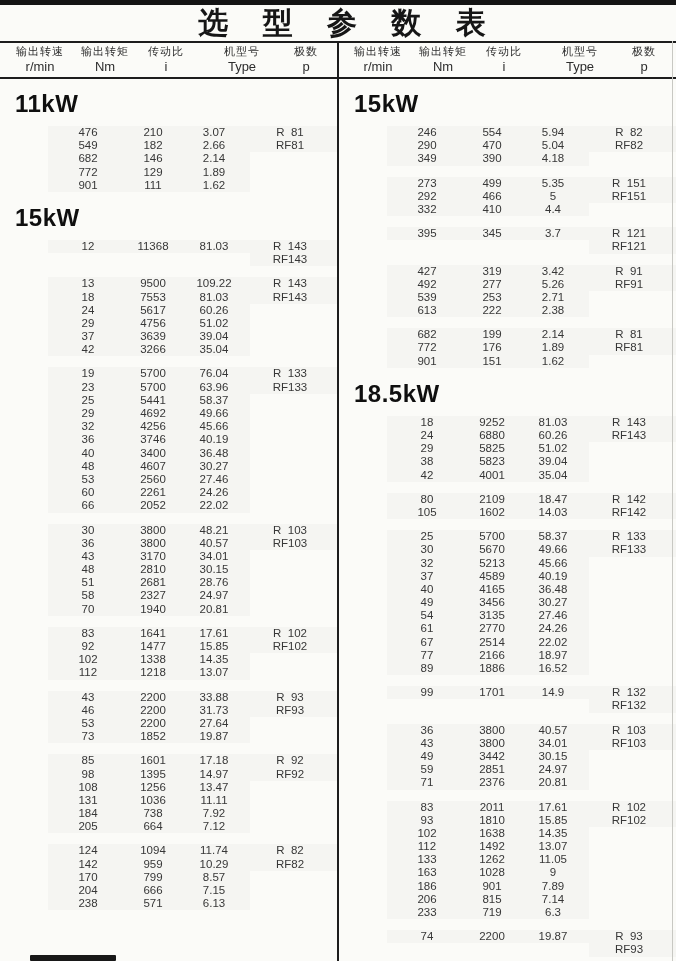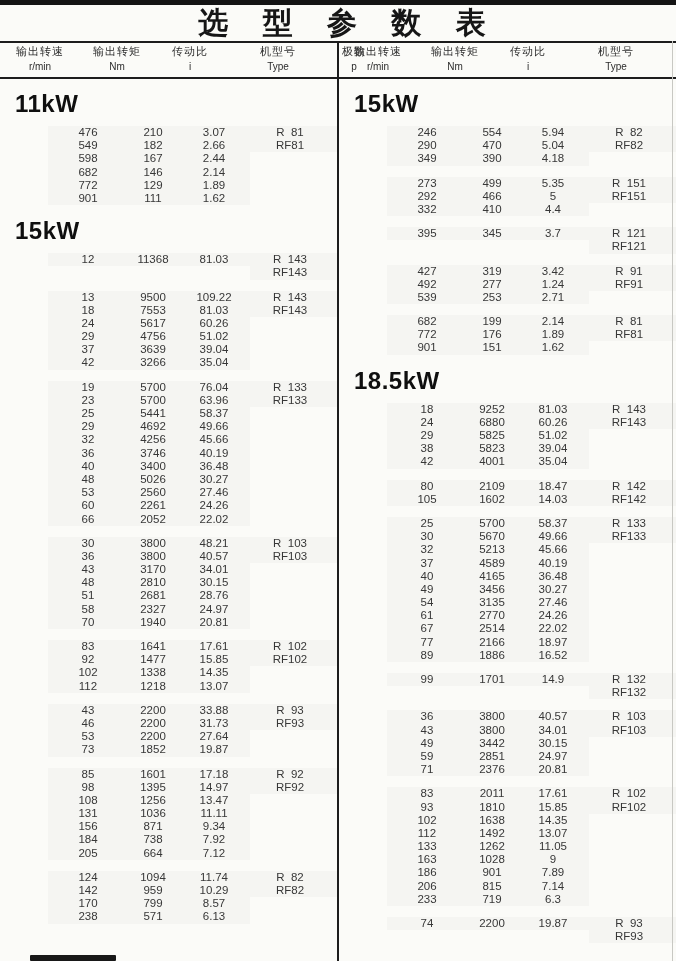--- a/index.html
+++ b/index.html
@@ -11,26 +11,26 @@
   .topbar { position:absolute; top:0; left:0; width:676px; height:5px; background:#141414; }
   .page-title {
     position:absolute; top:5px; left:0; width:676px; text-align:center;
     font-size:30px; font-weight:bold; color:#161616; letter-spacing:13px; text-indent:13px;
     line-height:36px; white-space:nowrap;padding-left:8px;
   }
   .rule { position:absolute; left:0; width:676px; background:#1d1d1d; }
   .rule-title  { top:41px; height:2px; }
   .rule-header { top:77px; height:2px; }
   .header-row { position:absolute; top:43px; left:0; width:676px; display:flex; }
-  .header-half { width:338px; display:flex; flex:none;gap:12px; }
+  .header-half { width:338px; display:flex; flex:none; }
   .header-half.right { margin-left:0; }
   .hcell { text-align:center; flex:none; }
   .hc0{width:80px}.hc1{width:50px}.hc2{width:72px}.hc3{width:80px}.hc4{width:48px}
   .hzh  { font-size:11px; color:#2d2d2d; line-height:16px; letter-spacing:1px; white-space:nowrap; }
-  .hunit{ font-size:10px; color:#2d2d2d; line-height:15px; }
+  .hunit{ font-size:13px; color:#2d2d2d; line-height:15px; }
   .col-half { position:absolute; top:84px; width:338px; height:881px; overflow:hidden; }
   #left-col  { left:0; }
   #right-col { left:339px; }
   .section-heading {
     font-size:24px; font-weight:bold; color:#0f0f0f;
     margin:13px 0 9px 15px; line-height:26px; letter-spacing:0.5px;
   }
   .col-half .section-heading:first-child { margin-top:7px; }
   .group { margin-bottom:11px;margin-left:48px; }
   .row { display:flex; height:13.2px; line-height:13.2px; font-size:11.5px; color:#373737; }
@@ -107,27 +107,20 @@
         <div class="cell c4 filled">4</div>
       </div>
       <div class="row">
         <div class="cell c0 filled">549</div>
         <div class="cell c1 filled">182</div>
         <div class="cell c2 filled">2.66</div>
         <div class="cell c3 filled">RF81</div>
         <div class="cell c4 filled">4</div>
       </div>
       <div class="row">
-        <div class="cell c0 filled">598</div>
-        <div class="cell c1 filled">167</div>
-        <div class="cell c2 filled">2.44</div>
-        <div class="cell c3"></div>
-        <div class="cell c4"></div>
-      </div>
-      <div class="row">
         <div class="cell c0 filled">682</div>
         <div class="cell c1 filled">146</div>
         <div class="cell c2 filled">2.14</div>
         <div class="cell c3"></div>
         <div class="cell c4"></div>
       </div>
       <div class="row">
         <div class="cell c0 filled">772</div>
         <div class="cell c1 filled">129</div>
         <div class="cell c2 filled">1.89</div>
@@ -248,21 +241,21 @@
       </div>
       <div class="row">
         <div class="cell c0 filled">40</div>
         <div class="cell c1 filled">3400</div>
         <div class="cell c2 filled">36.48</div>
         <div class="cell c3"></div>
         <div class="cell c4"></div>
       </div>
       <div class="row">
         <div class="cell c0 filled">48</div>
-        <div class="cell c1 filled">5026</div>
+        <div class="cell c1 filled">4607</div>
         <div class="cell c2 filled">30.27</div>
         <div class="cell c3"></div>
         <div class="cell c4"></div>
       </div>
       <div class="row">
         <div class="cell c0 filled">53</div>
         <div class="cell c1 filled">2560</div>
         <div class="cell c2 filled">27.46</div>
         <div class="cell c3"></div>
         <div class="cell c4"></div>
@@ -416,27 +409,20 @@
         <div class="cell c4"></div>
       </div>
       <div class="row">
         <div class="cell c0 filled">131</div>
         <div class="cell c1 filled">1036</div>
         <div class="cell c2 filled">11.11</div>
         <div class="cell c3"></div>
         <div class="cell c4"></div>
       </div>
       <div class="row">
-        <div class="cell c0 filled">156</div>
-        <div class="cell c1 filled">871</div>
-        <div class="cell c2 filled">9.34</div>
-        <div class="cell c3"></div>
-        <div class="cell c4"></div>
-      </div>
-      <div class="row">
         <div class="cell c0 filled">184</div>
         <div class="cell c1 filled">738</div>
         <div class="cell c2 filled">7.92</div>
         <div class="cell c3"></div>
         <div class="cell c4"></div>
       </div>
       <div class="row">
         <div class="cell c0 filled">205</div>
         <div class="cell c1 filled">664</div>
         <div class="cell c2 filled">7.12</div>
@@ -460,20 +446,27 @@
         <div class="cell c4 filled">4</div>
       </div>
       <div class="row">
         <div class="cell c0 filled">170</div>
         <div class="cell c1 filled">799</div>
         <div class="cell c2 filled">8.57</div>
         <div class="cell c3"></div>
         <div class="cell c4"></div>
       </div>
       <div class="row">
+        <div class="cell c0 filled">204</div>
+        <div class="cell c1 filled">666</div>
+        <div class="cell c2 filled">7.15</div>
+        <div class="cell c3"></div>
+        <div class="cell c4"></div>
+      </div>
+      <div class="row">
         <div class="cell c0 filled">238</div>
         <div class="cell c1 filled">571</div>
         <div class="cell c2 filled">6.13</div>
         <div class="cell c3"></div>
         <div class="cell c4"></div>
       </div>
     </div>
   </div>
 <div id="right-col" class="col-half">
     <div class="section-heading">15kW</div>
@@ -543,28 +536,35 @@
       <div class="row">
         <div class="cell c0 filled">427</div>
         <div class="cell c1 filled">319</div>
         <div class="cell c2 filled">3.42</div>
         <div class="cell c3 filled">R  91</div>
         <div class="cell c4 filled">4</div>
       </div>
       <div class="row">
         <div class="cell c0 filled">492</div>
         <div class="cell c1 filled">277</div>
-        <div class="cell c2 filled">1.24</div>
+        <div class="cell c2 filled">5.26</div>
         <div class="cell c3 filled">RF91</div>
         <div class="cell c4 filled">4</div>
       </div>
       <div class="row">
         <div class="cell c0 filled">539</div>
         <div class="cell c1 filled">253</div>
         <div class="cell c2 filled">2.71</div>
+        <div class="cell c3"></div>
+        <div class="cell c4"></div>
+      </div>
+      <div class="row">
+        <div class="cell c0 filled">613</div>
+        <div class="cell c1 filled">222</div>
+        <div class="cell c2 filled">2.38</div>
         <div class="cell c3"></div>
         <div class="cell c4"></div>
       </div>
     </div>
     <div class="group">
       <div class="row">
         <div class="cell c0 filled">682</div>
         <div class="cell c1 filled">199</div>
         <div class="cell c2 filled">2.14</div>
         <div class="cell c3 filled">R  81</div>

